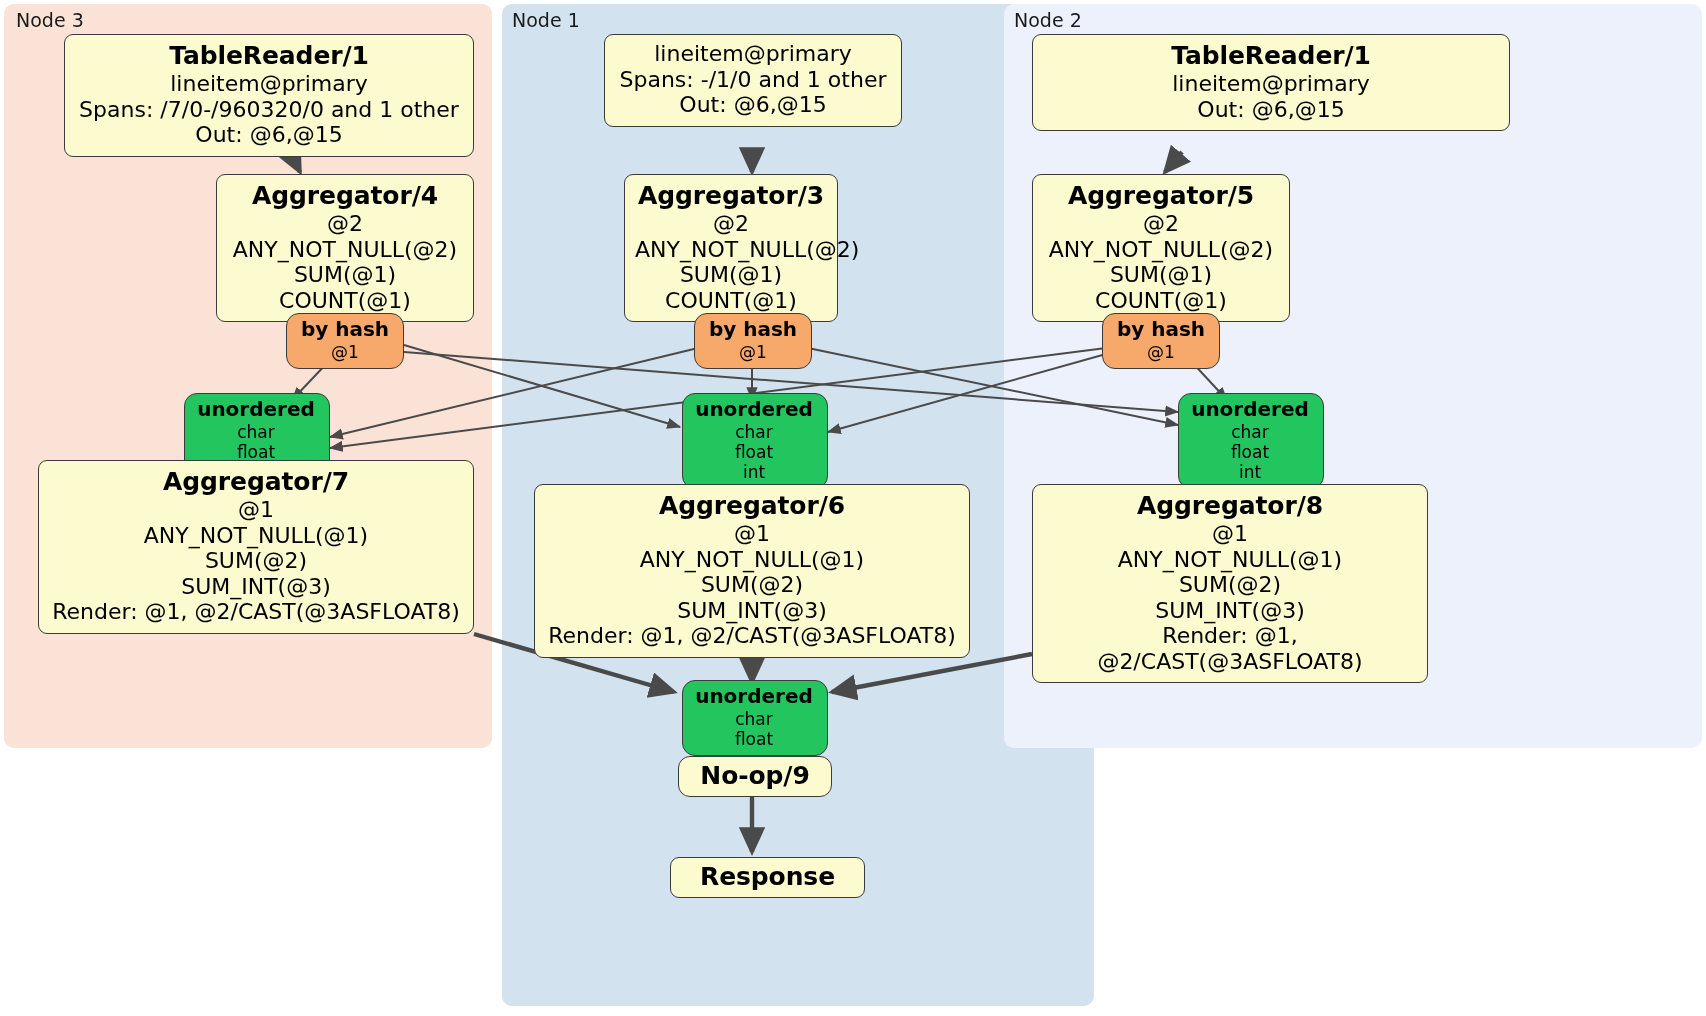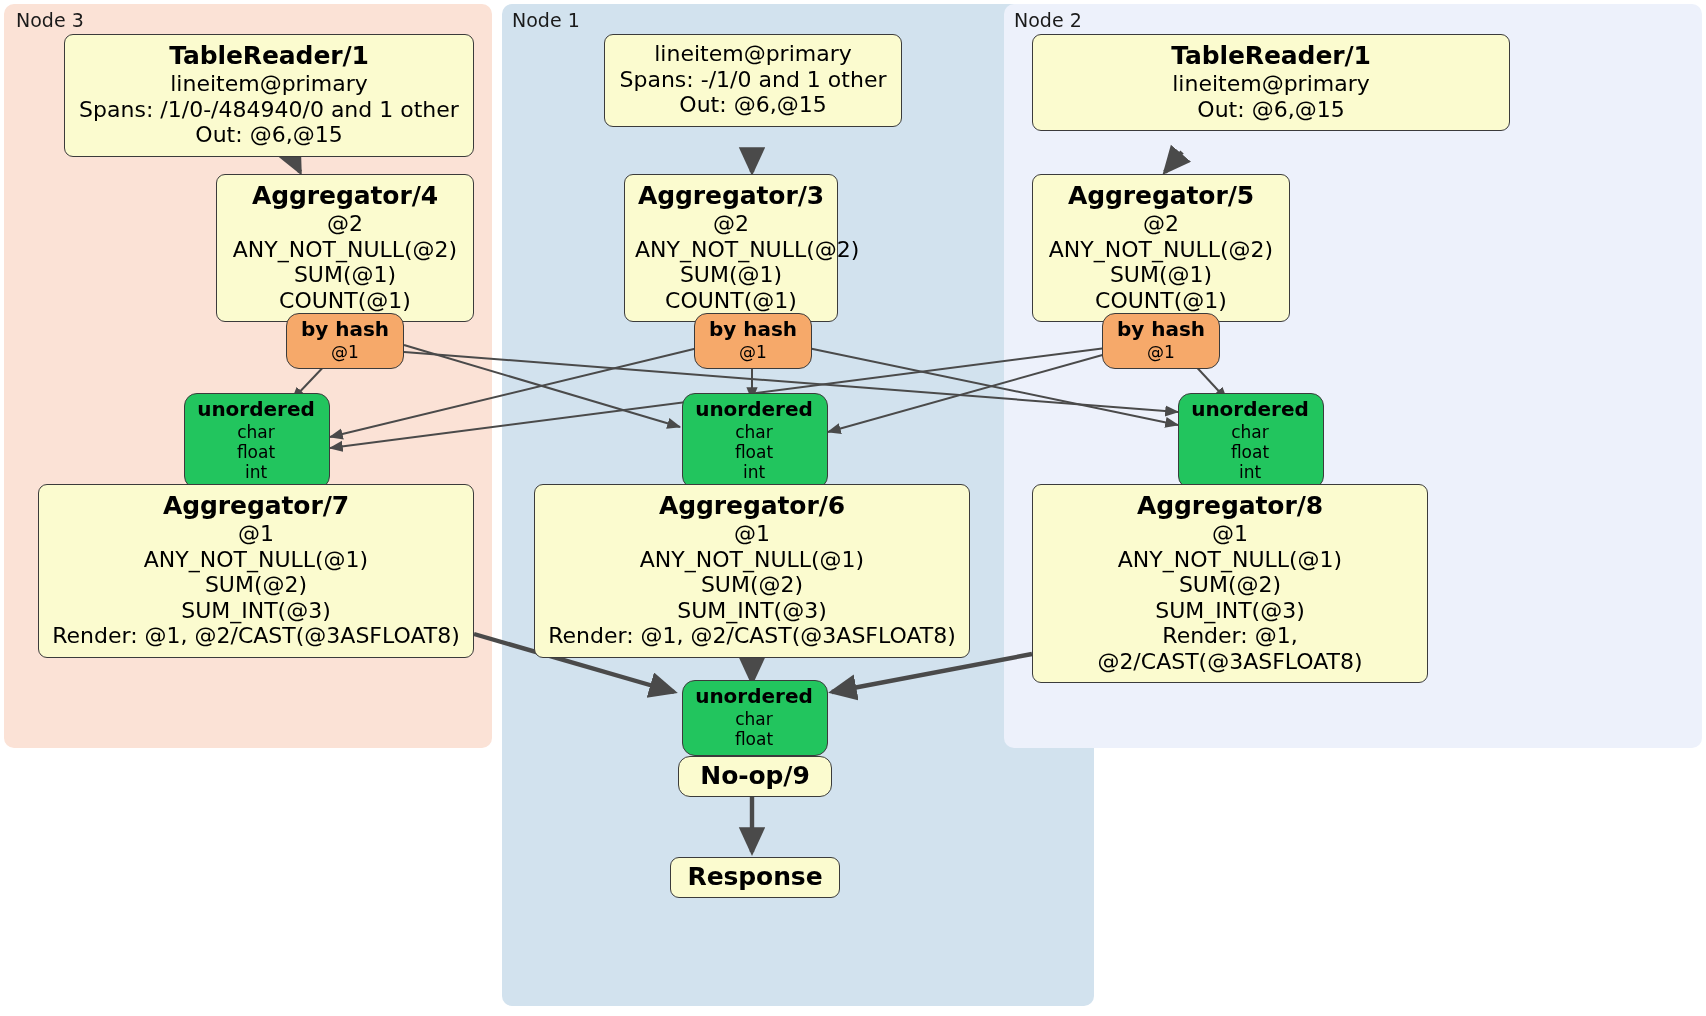--- a/index.html
+++ b/index.html
@@ -144,21 +144,21 @@
     <path d="M 474 634 L 674 692" stroke="#4a4a4a" stroke-width="4.4" fill="none" marker-end="url(#arrowThick)"></path>
     <path d="M 752 654 L 752 682" stroke="#4a4a4a" stroke-width="4.4" fill="none" marker-end="url(#arrowThick)"></path>
     <path d="M 1032 654 L 832 692" stroke="#4a4a4a" stroke-width="4.4" fill="none" marker-end="url(#arrowThick)"></path>
 
     <path d="M 752 792 L 752 852" stroke="#4a4a4a" stroke-width="4.4" fill="none" marker-end="url(#arrowThick)"></path>
   </svg>
 
   <div class="box" style="left:64px; top:34px; width:410px;">
     <span class="title">TableReader/1</span>
     <span class="ln">lineitem@primary</span>
-    <span class="ln">Spans: /1/0-/484940/0 and 1 other</span>
+    <span class="ln">Spans: /7/0-/960320/0 and 1 other</span>
     <span class="ln">Out: @6,@15</span>
   </div>
 
   <div class="box" style="left:604px; top:34px; width:298px;">
     <span class="ln">lineitem@primary</span>
     <span class="ln">Spans: -/1/0 and 1 other</span>
     <span class="ln">Out: @6,@15</span>
   </div>
 
   <div class="box" style="left:1032px; top:34px; width:478px;">
@@ -218,21 +218,21 @@
     <span class="ln">int</span>
   </div>
 
   <div class="pill sync" style="left:1178px; top:393px; width:146px;">
     <span class="title">unordered</span>
     <span class="ln">char</span>
     <span class="ln">float</span>
     <span class="ln">int</span>
   </div>
 
-  <div class="box" style="left:38px; top:484px; width:436px;">
+  <div class="box" style="left:38px; top:460px; width:436px;">
     <span class="title">Aggregator/7</span>
     <span class="ln">@1</span>
     <span class="ln">ANY_NOT_NULL(@1)</span>
     <span class="ln">SUM(@2)</span>
     <span class="ln">SUM_INT(@3)</span>
     <span class="ln">Render: @1, @2/CAST(@3ASFLOAT8)</span>
   </div>
 
   <div class="box" style="left:534px; top:484px; width:436px;">
     <span class="title">Aggregator/6</span>
@@ -255,17 +255,17 @@
   <div class="pill sync" style="left:682px; top:680px; width:146px;">
     <span class="title">unordered</span>
     <span class="ln">char</span>
     <span class="ln">float</span>
   </div>
 
   <div class="box small" style="left:678px; top:756px; width:154px;border-radius:12px;">
     <span class="title">No-op/9</span>
   </div>
 
-  <div class="box small" style="left:670px; top:857px; width:170px;">
+  <div class="box small" style="left:670px; top:857px; width:195px;">
     <span class="title">Response</span>
   </div>
 
 </div>
 
 </body></html>

